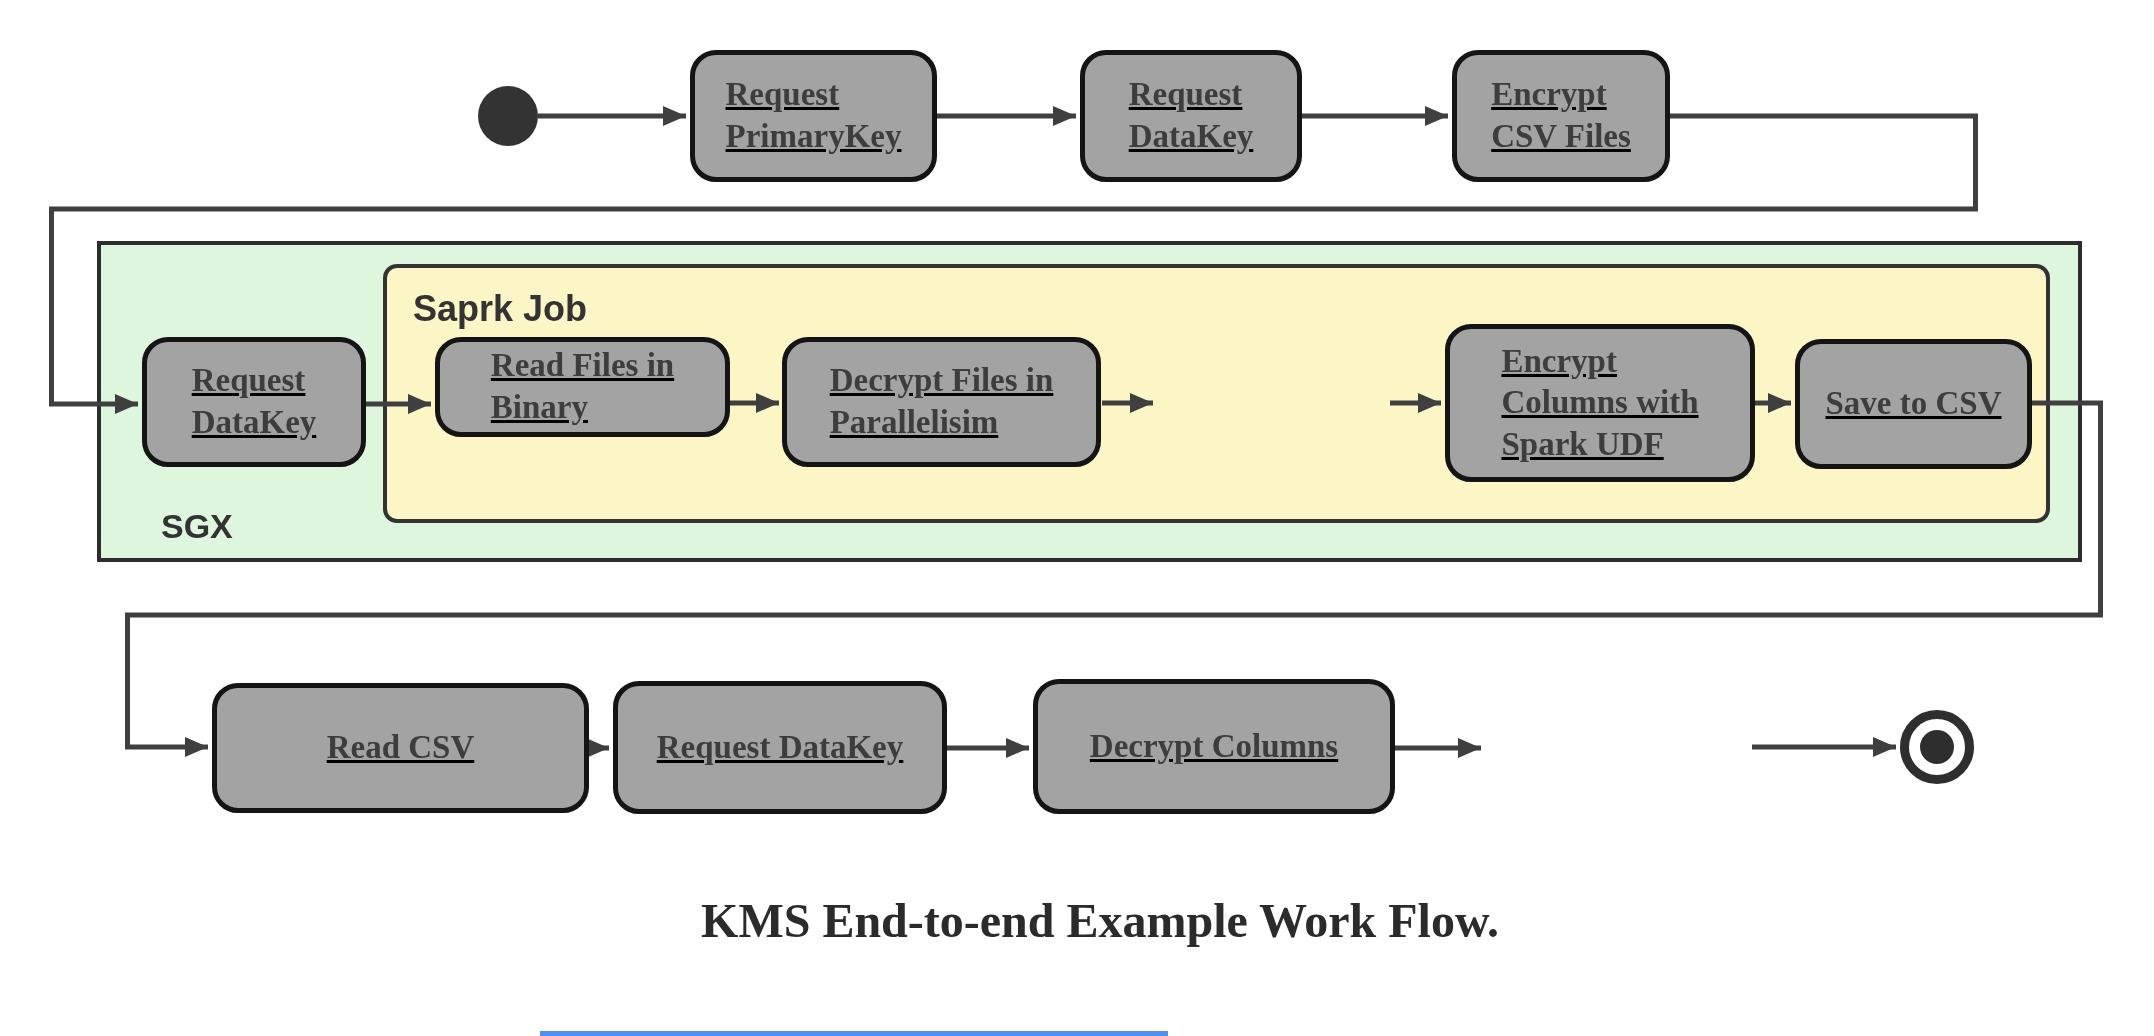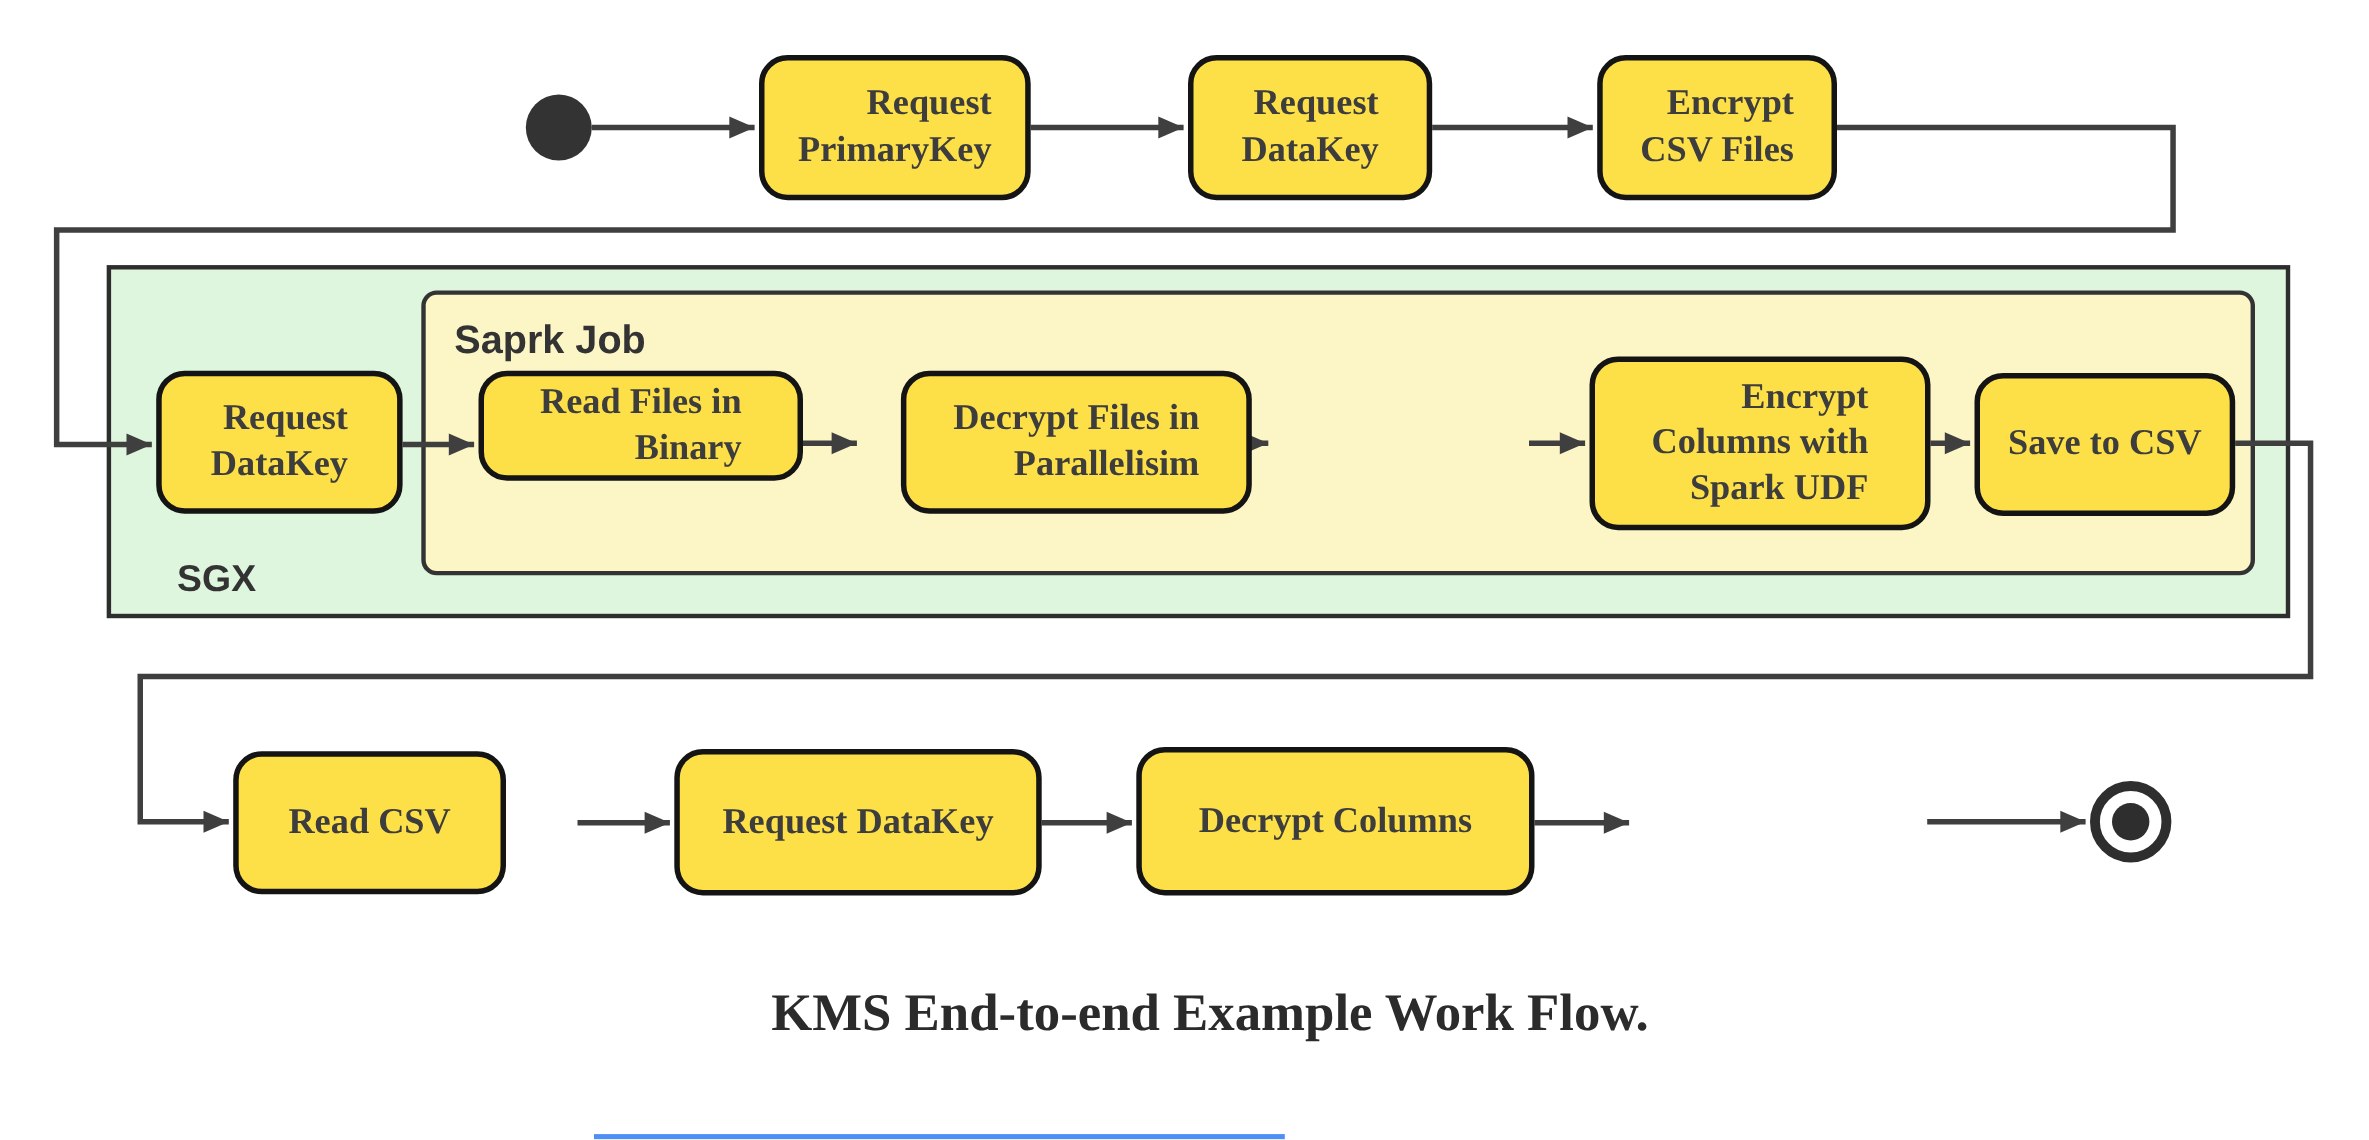--- a/index.html
+++ b/index.html
@@ -20,23 +20,24 @@
     background:#fcf5c6;border:4px solid #333333;border-radius:14px;
   }
   .container-label{
     position:absolute;font-weight:bold;color:#333333;
     font-family:Liberation Sans, sans-serif;
   }
   #sgx-label{left:60px;bottom:12px;font-size:34px;}
   #spark-label{left:26px;top:20px;font-size:36px;}
   .node{
     position:absolute;box-sizing:border-box;
-    background:#fde047;border:5px solid #141414;border-radius:26px;
+    background:#a3a3a3;border:5px solid #141414;border-radius:26px;
     display:flex;align-items:center;justify-content:center;
-    text-align:right;
+    text-align:left;
+    text-decoration:underline;
   }
   .node-label{
     font-weight:bold;font-size:33px;line-height:1.26;color:#3d3d3d;
     white-space:pre-line;padding:0 8px;
   }
   #edges{position:absolute;left:0;top:0;}
   #start-state{
     position:absolute;left:478px;top:86px;width:60px;height:60px;
     background:#333333;border-radius:50%;
   }
@@ -110,34 +111,34 @@
   </div>
 
   <div class="node" style="left:142px;top:337px;width:224px;height:130px;">
     <span class="node-label">Request
 DataKey</span>
   </div>
   <div class="node" style="left:435px;top:337px;width:295px;height:100px;">
     <span class="node-label">Read Files in
 Binary</span>
   </div>
-  <div class="node" style="left:819px;top:337px;width:319px;height:130px;">
+  <div class="node" style="left:782px;top:337px;width:319px;height:130px;">
     <span class="node-label">Decrypt Files in
 Parallelisim</span>
   </div>
   <div class="node" style="left:1445px;top:324px;width:310px;height:158px;">
     <span class="node-label">Encrypt
 Columns with
 Spark UDF</span>
   </div>
   <div class="node" style="left:1795px;top:339px;width:237px;height:130px;">
     <span class="node-label">Save to CSV</span>
   </div>
 
-  <div class="node" style="left:212px;top:683px;width:248px;height:130px;">
+  <div class="node" style="left:212px;top:683px;width:377px;height:130px;">
     <span class="node-label">Read CSV</span>
   </div>
   <div class="node" style="left:613px;top:681px;width:334px;height:133px;">
     <span class="node-label">Request DataKey</span>
   </div>
   <div class="node" style="left:1033px;top:679px;width:362px;height:135px;">
     <span class="node-label">Decrypt Columns</span>
   </div>
 
   <div id="caption">KMS End-to-end Example Work Flow.</div>

